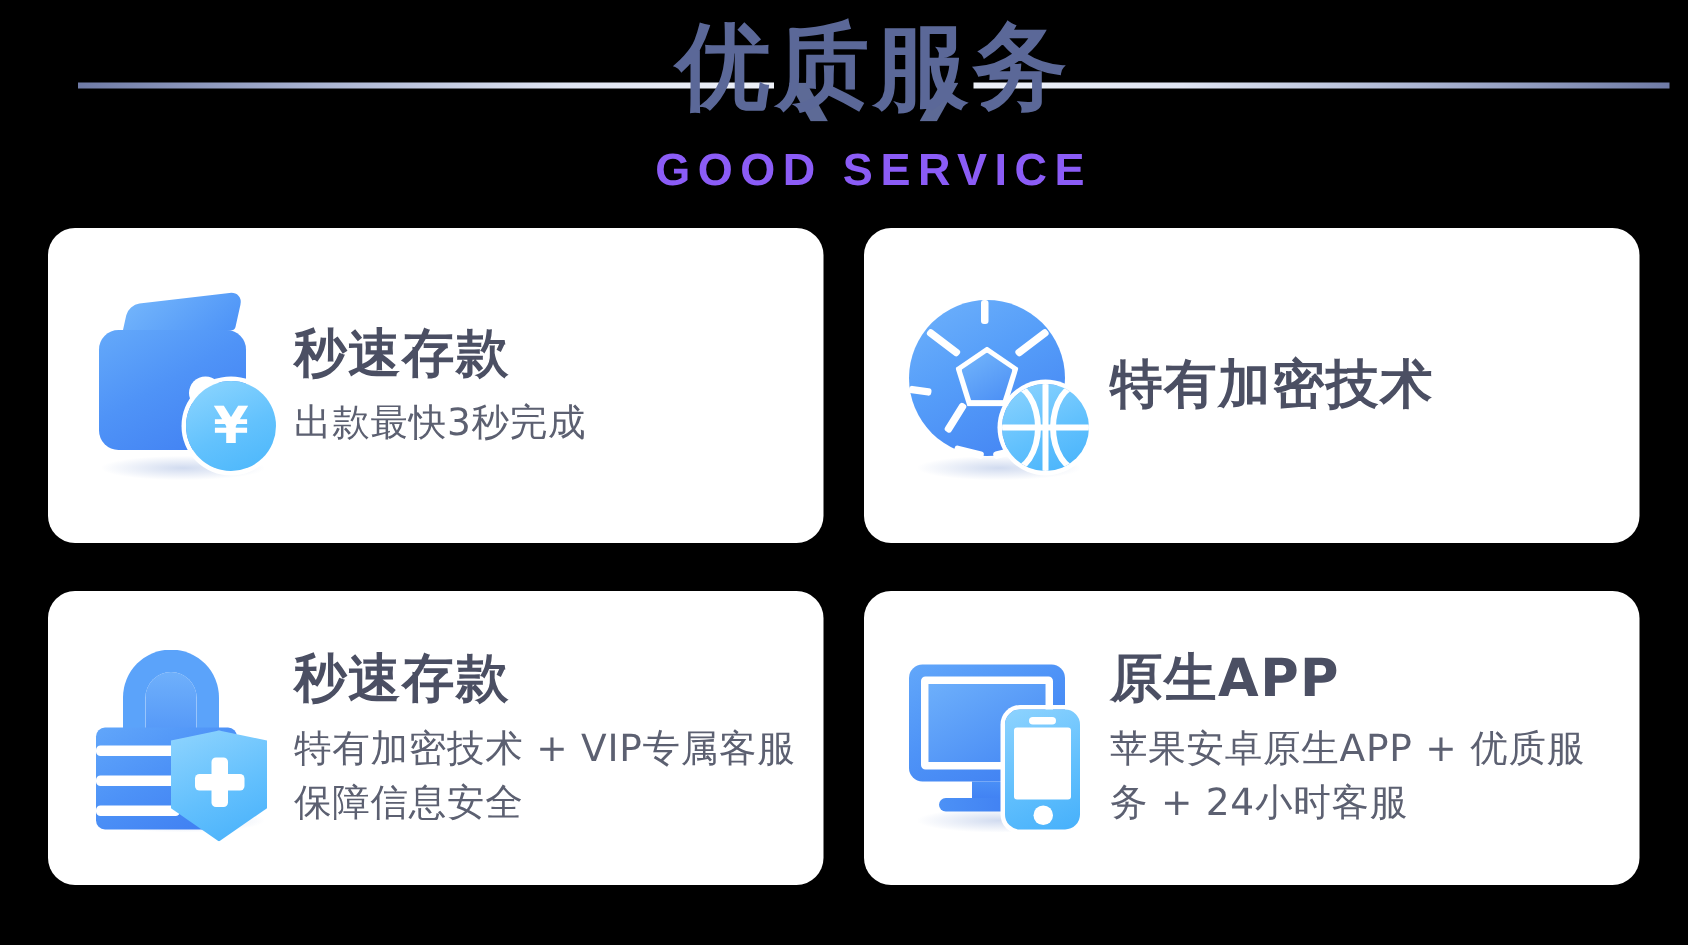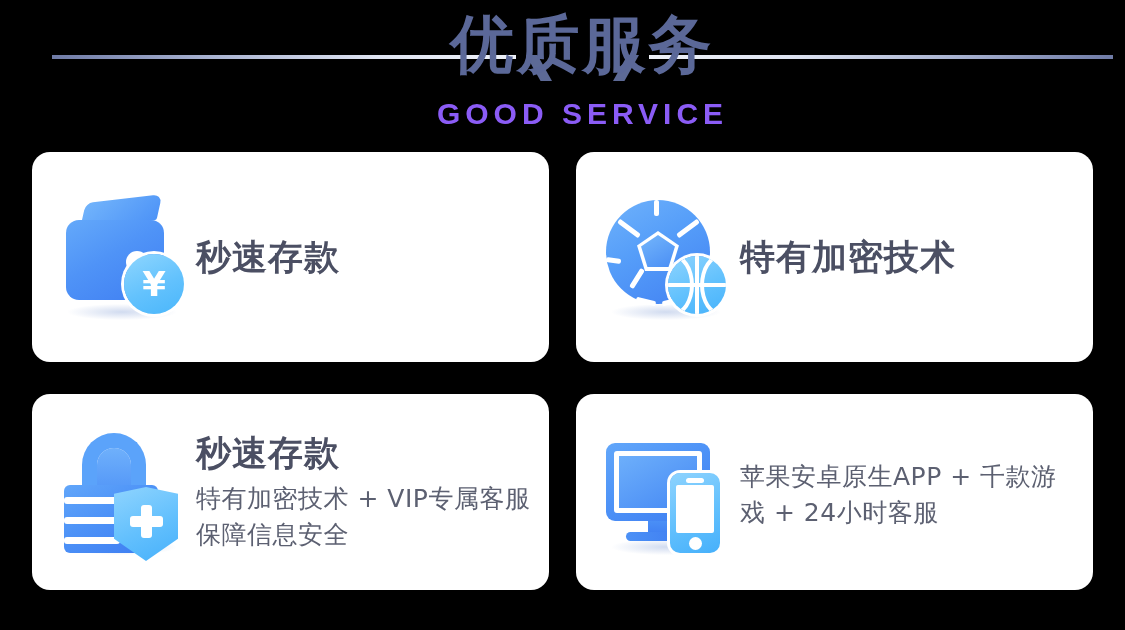--- a/index.html
+++ b/index.html
@@ -238,20 +238,21 @@
     <div class="card-icon">
       <span class="ico-shadow"></span>
       <span class="w-flap"></span>
       <span class="w-body"></span>
       <span class="w-clasp"></span>
       <span class="w-coin"></span>
       <span class="w-yen">¥</span>
     </div>
     <div class="card-text">
       <div class="card-title">秒速存款</div>
+      <div class="card-sub">出款最快3秒完成</div>
     </div>
   </div>
 
   <div class="card">
     <div class="card-icon">
       <span class="ico-shadow"></span>
       <span class="s-ball">
         <span class="s-panel p-c"></span>
         <span class="s-seam a"></span>
         <span class="s-seam b"></span>
@@ -299,17 +300,18 @@
       <span class="m-outer"></span>
       <span class="m-screen"></span>
       <span class="m-neck"></span>
       <span class="m-base"></span>
       <span class="p-phone"></span>
       <span class="p-screen"></span>
       <span class="p-speaker"></span>
       <span class="p-home"></span>
     </div>
     <div class="card-text">
-      <div class="card-sub">苹果安卓原生APP + 千款游戏 + 24小时客服</div>
+      <div class="card-title">原生APP</div>
+      <div class="card-sub">苹果安卓原生APP + 优质服务 + 24小时客服</div>
     </div>
   </div>
 
 </div>
 
 </body></html>

